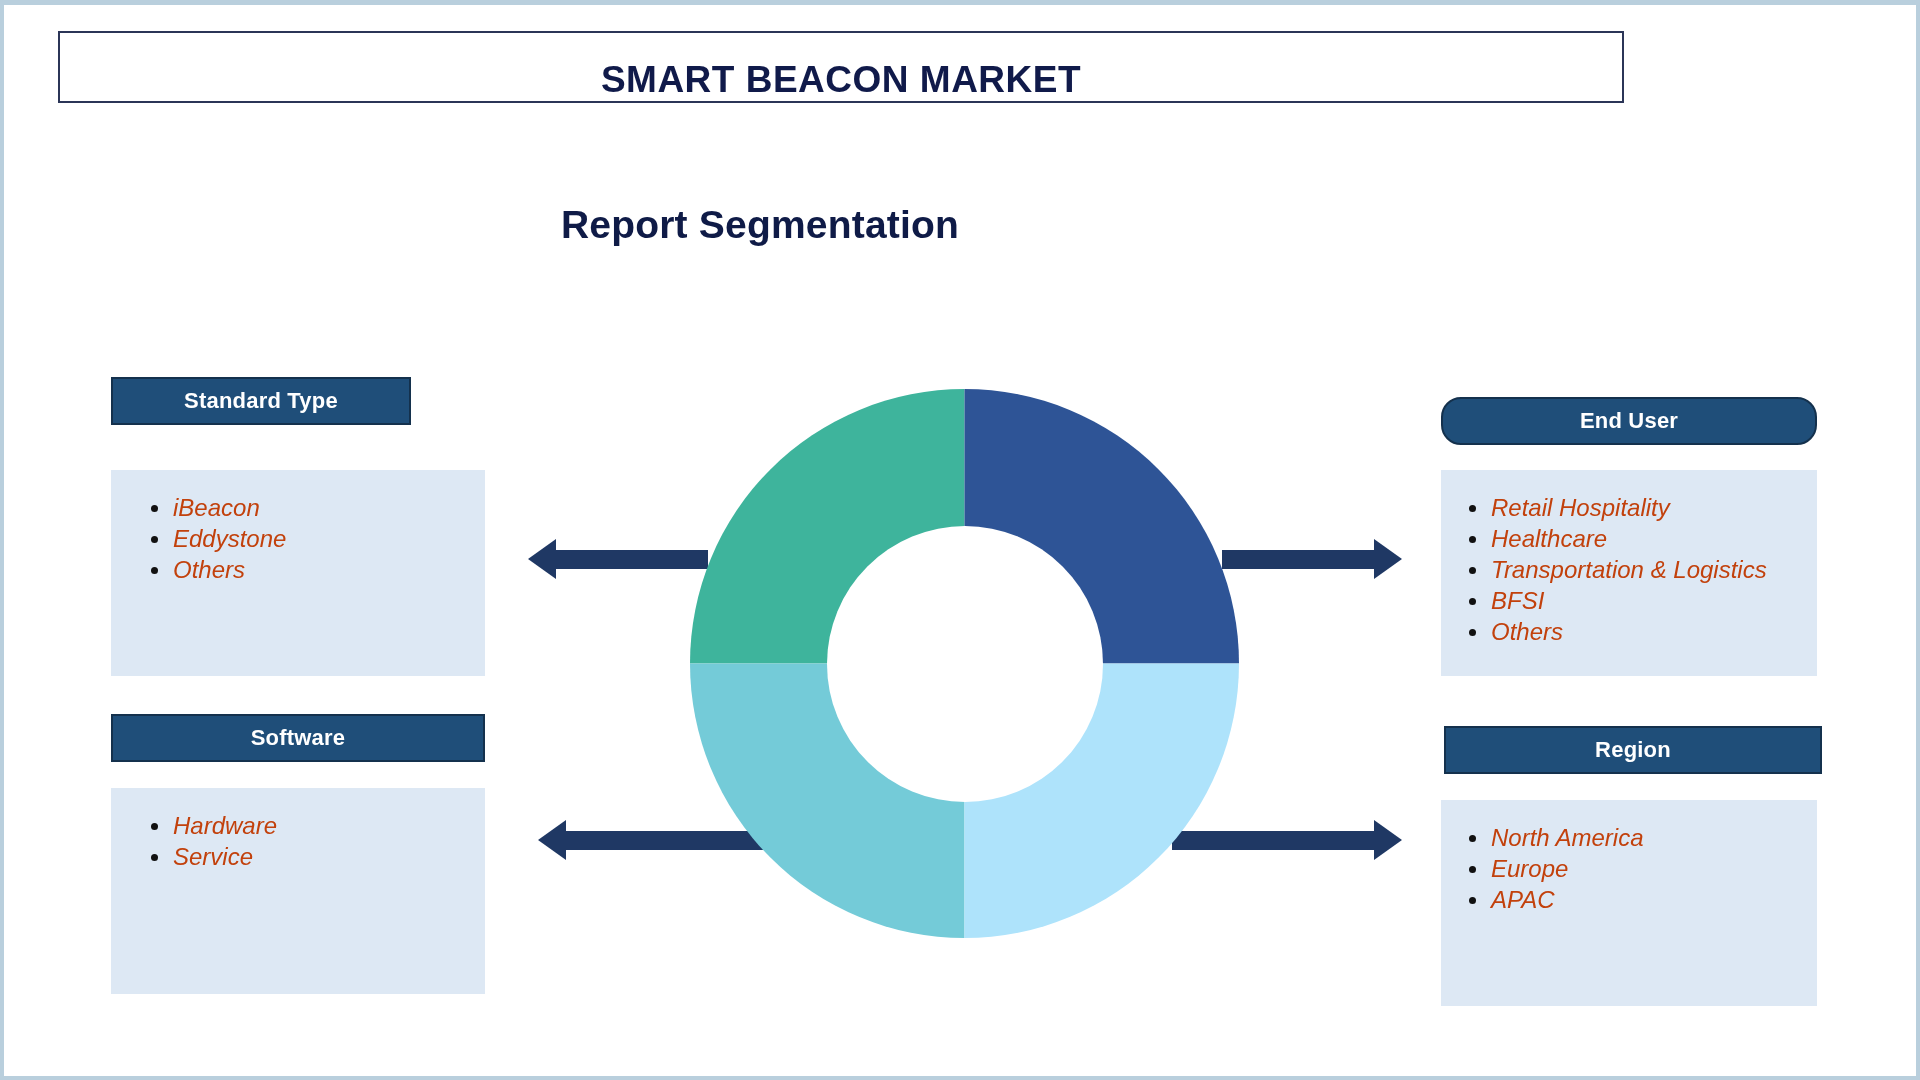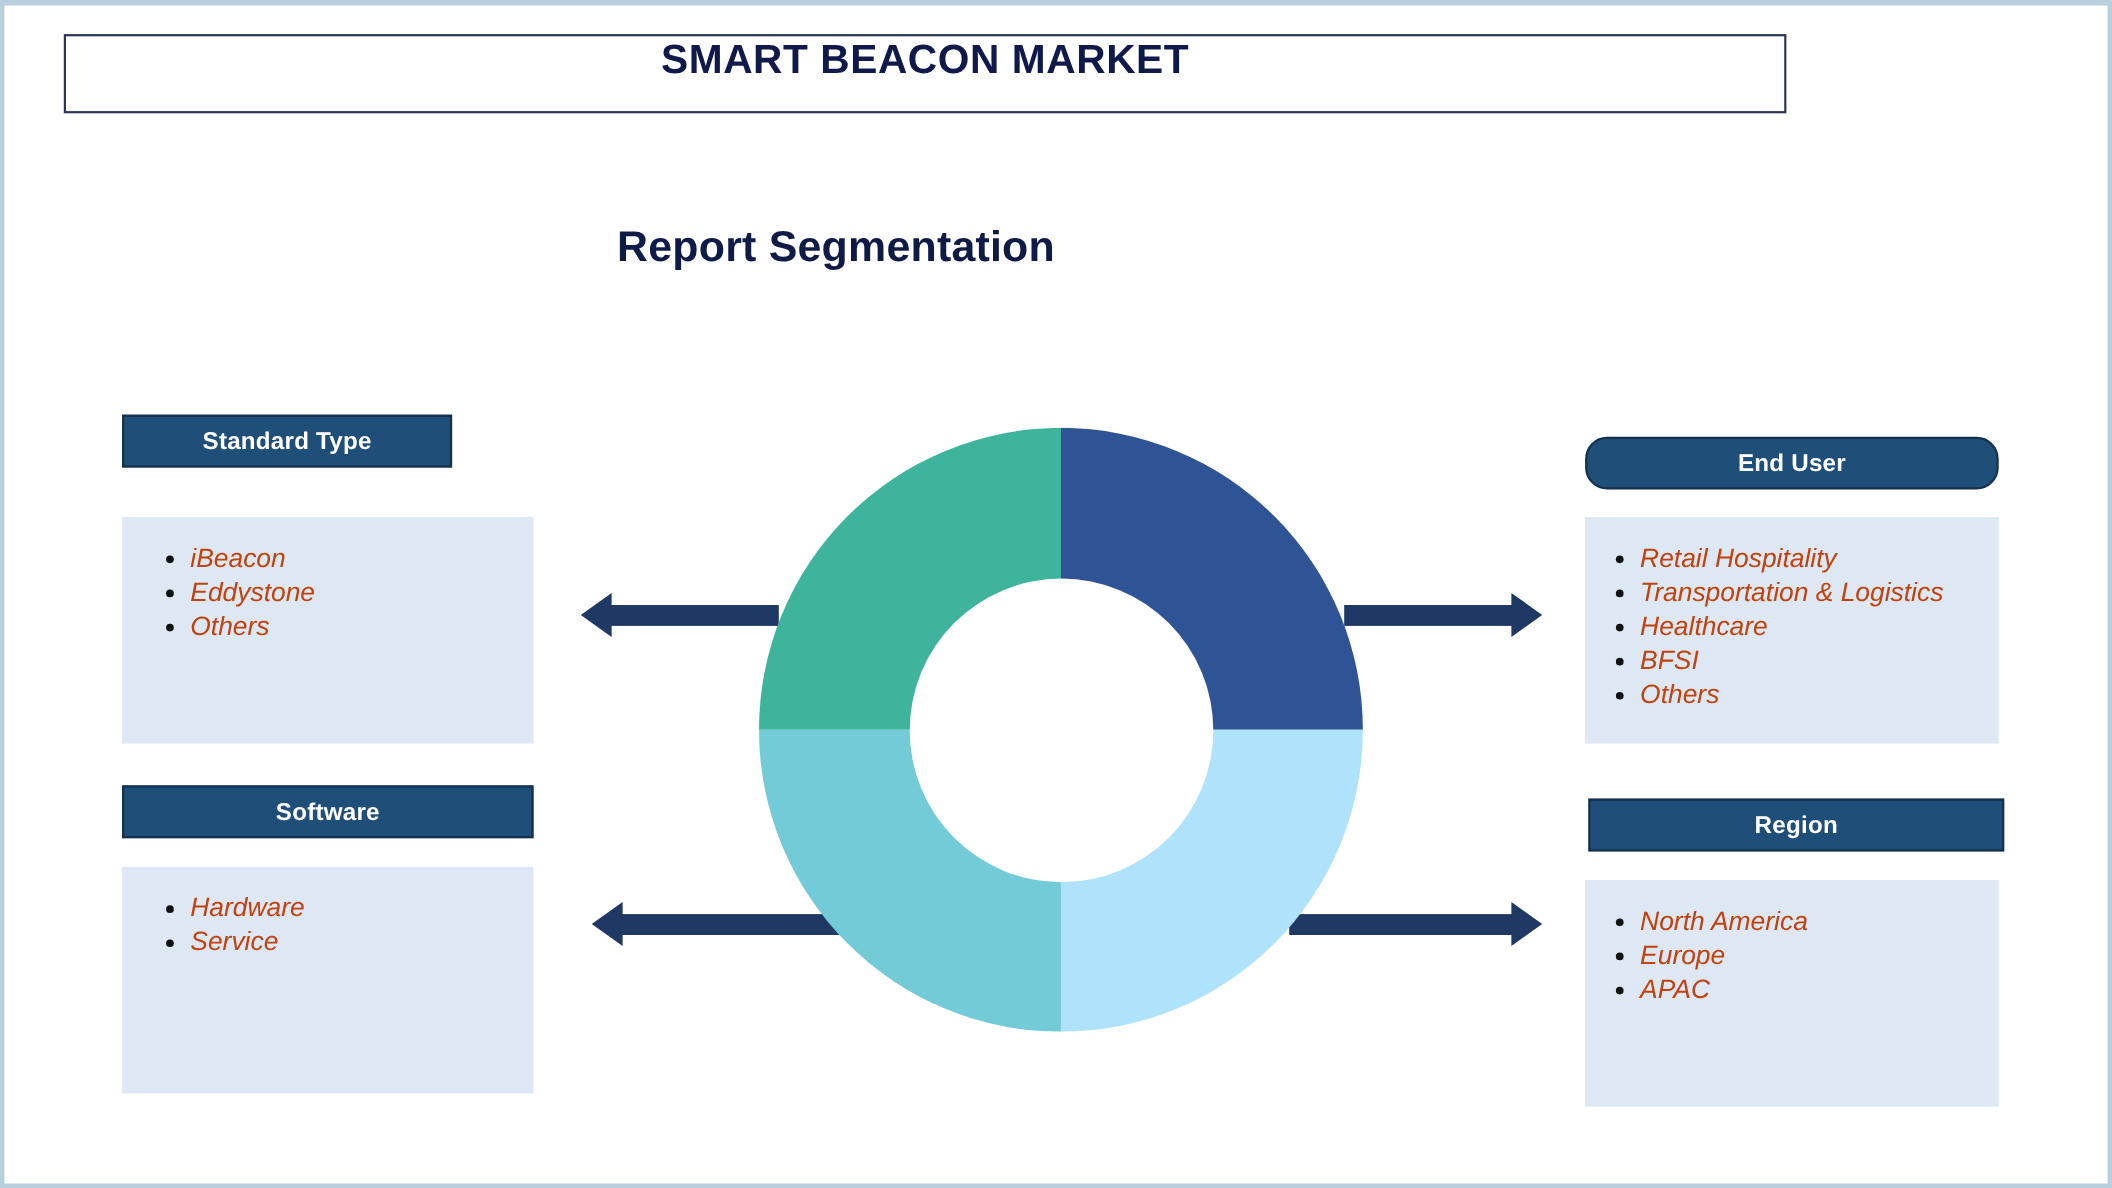--- a/index.html
+++ b/index.html
@@ -24,21 +24,21 @@
   
   #title-bar {
     position: absolute;
     left: 54px;
     top: 26px;
     width: 1566px;
     height: 72px;
     background: #ffffff;
     border: 2px solid #2b3557;
     display: flex;
-    align-items: flex-start;
+    align-items: flex-end;
     justify-content: center;
   }
   #title-text {
     font-size: 37px;
     font-weight: bold;
     color: #101a4a;
     letter-spacing: 0.5px;
     white-space: nowrap;
   }
 
@@ -195,22 +195,22 @@
       <li>Service</li>
     </ul>
   </div>
 
   <div class="seg-header" id="card-end-user-header">
     <span class="seg-header-label">End User</span>
   </div>
   <div class="seg-body" id="card-end-user-body">
     <ul class="seg-list">
       <li>Retail Hospitality</li>
+      <li>Healthcare</li>
       <li>Transportation &amp; Logistics</li>
-      <li>Healthcare</li>
       <li>BFSI</li>
       <li>Others</li>
     </ul>
   </div>
 
   <div class="seg-header" id="card-region-header">
     <span class="seg-header-label">Region</span>
   </div>
   <div class="seg-body" id="card-region-body">
     <ul class="seg-list">

